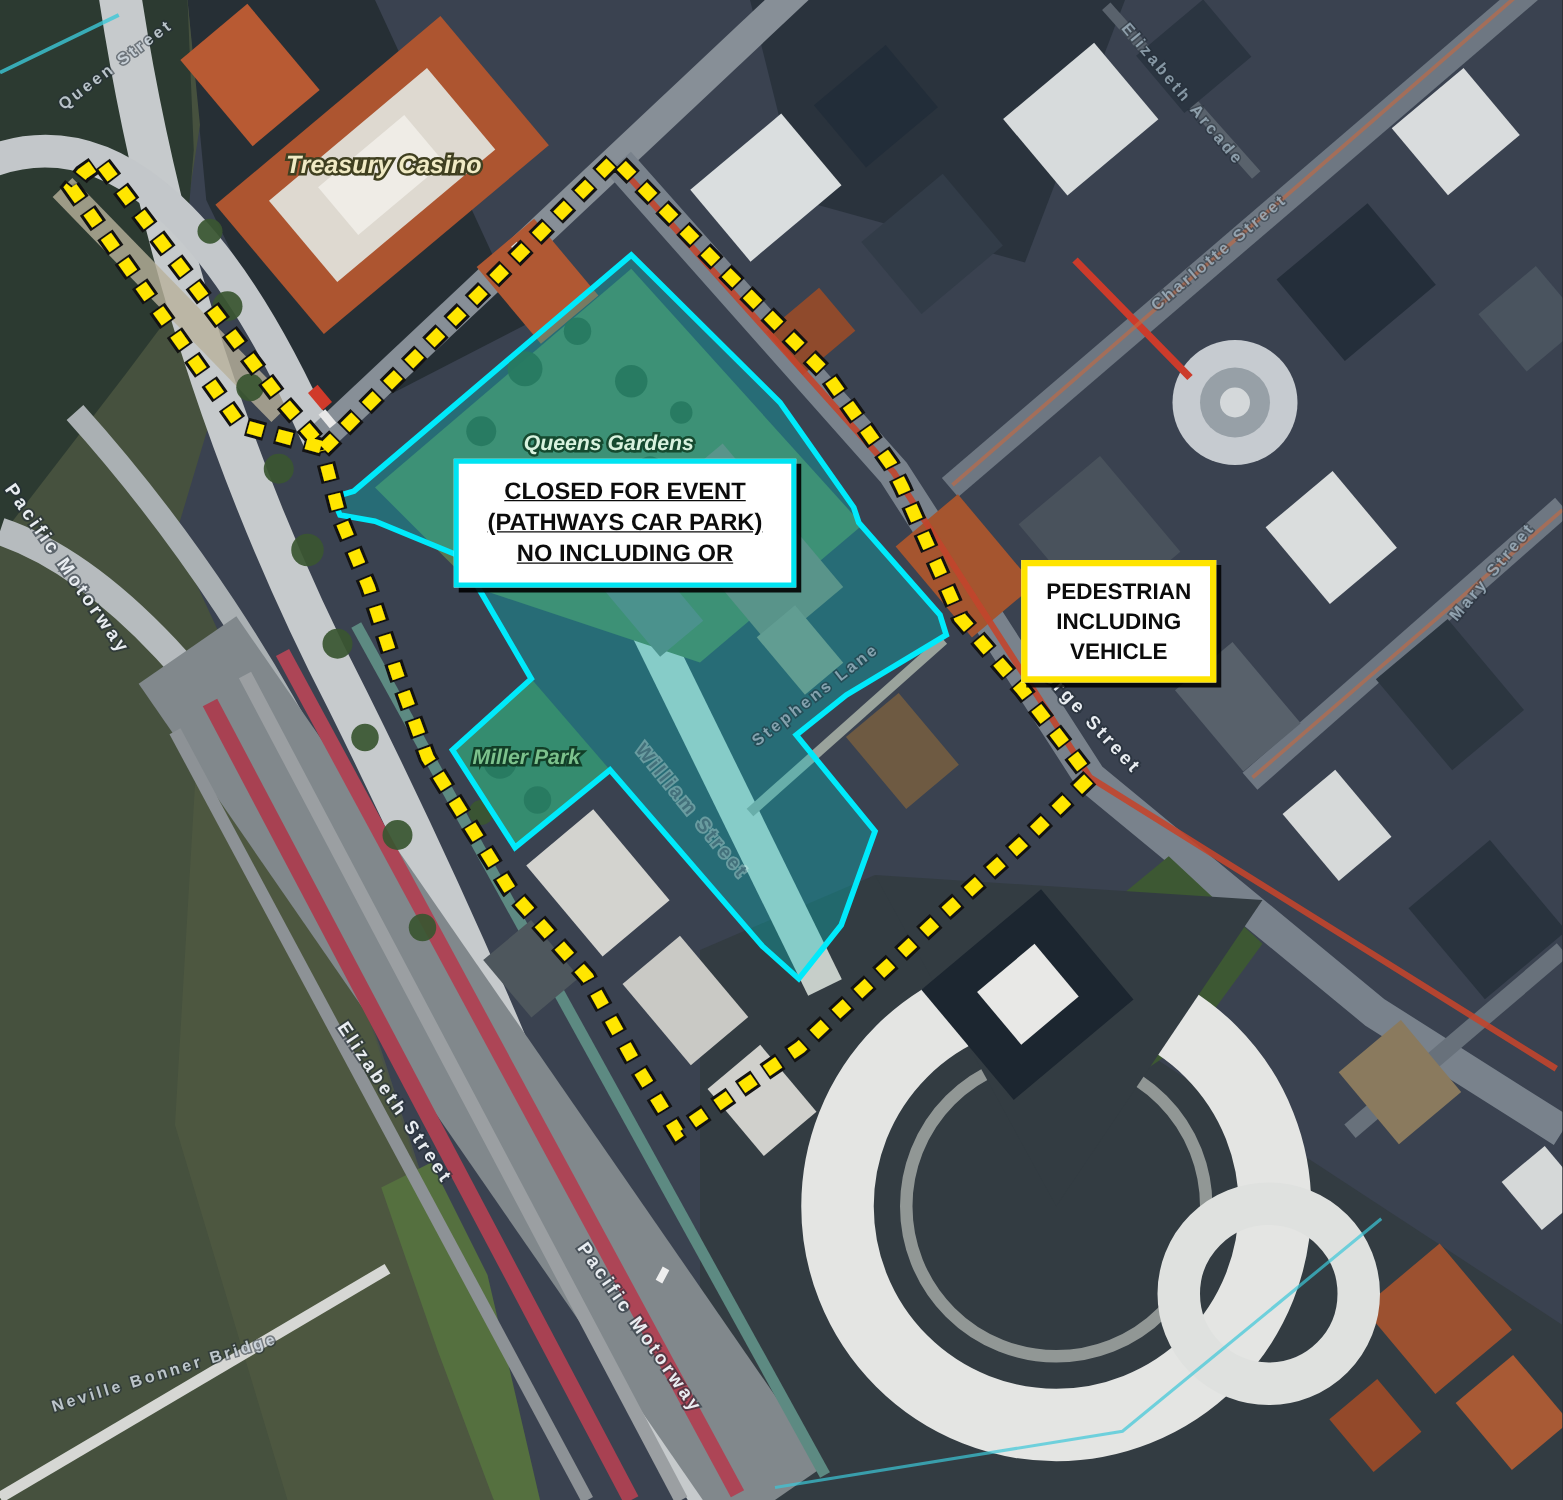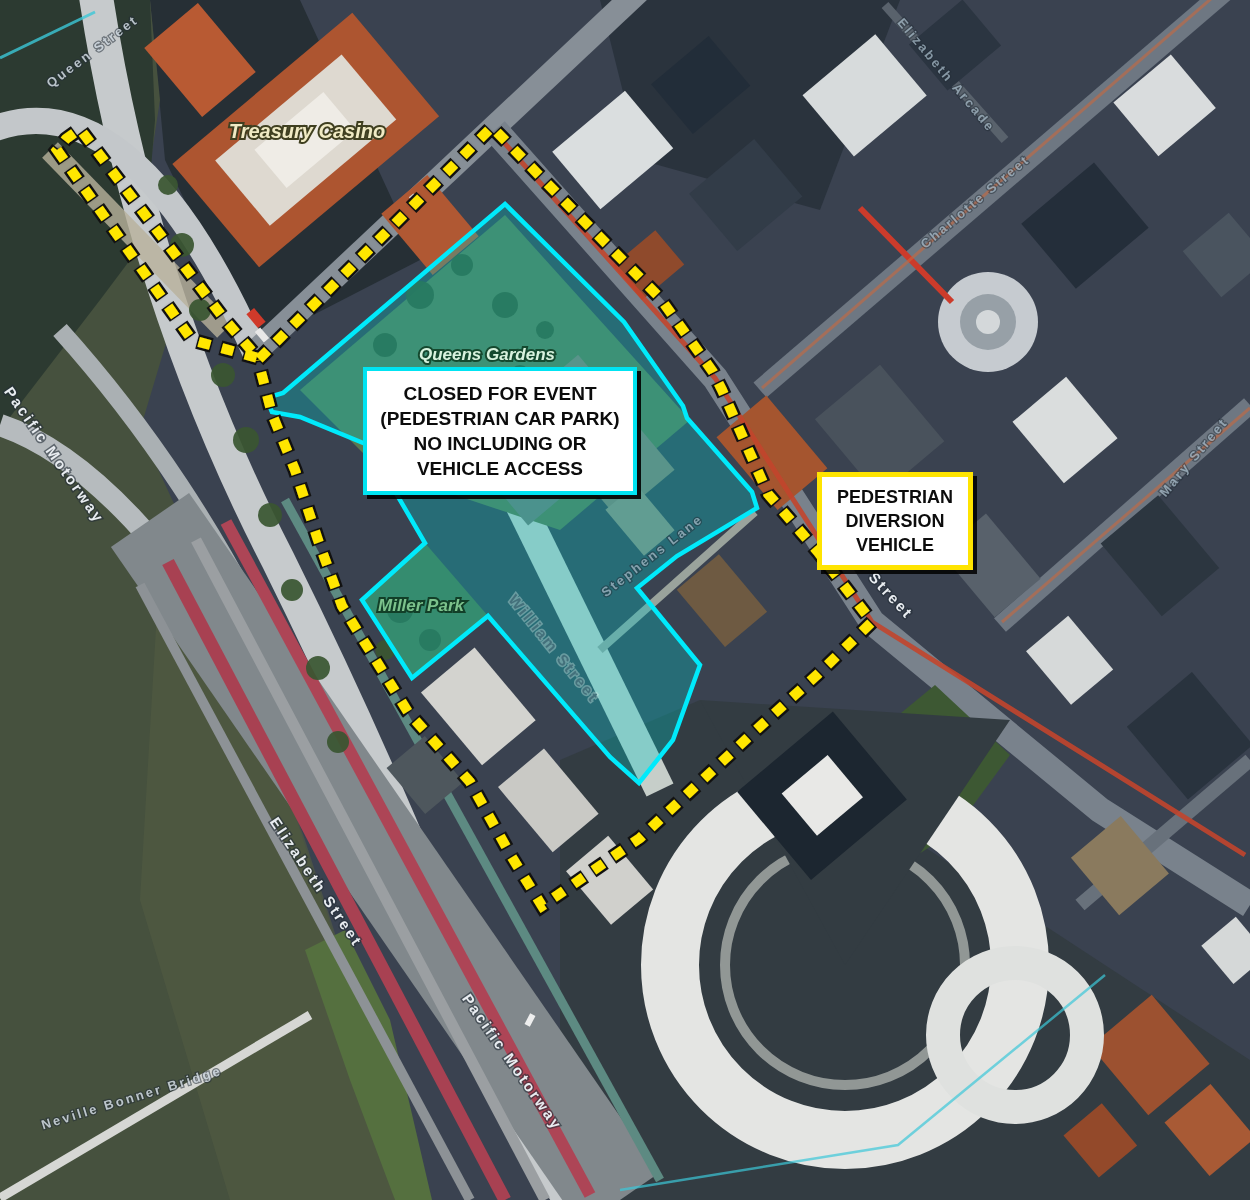--- a/index.html
+++ b/index.html
@@ -14,24 +14,24 @@
   .poi{font:italic 700 17px "Liberation Sans",sans-serif;text-anchor:middle;paint-order:stroke;}
   .poi.casino{font-size:20px;fill:#f0eadersnbsp;}
   .poi.casino{fill:#f0eac4;stroke:#3f3f20;stroke-width:4px;}
   .poi.gardens{fill:#d8f2de;stroke:#15492f;stroke-width:4px;}
   .poi.park{fill:#7cc28c;stroke:#123f28;stroke-width:4px;}
   .callout{position:absolute;background:#ffffff;color:#0c0c0c;font-weight:700;
            text-align:center;z-index:5;}
   .callout .ln{white-space:nowrap;}
   .closed-box{left:363px;top:367px;width:258px;padding:10px 4px;
               border:4px solid #00e4f2;font-size:19px;line-height:25px;
-              box-shadow:4px 4px 0 rgba(0,0,0,.9);}
+              box-shadow:4px 4px 0 rgba(0,0,0,.9);text-decoration:underline;}
   .diversion-box{left:817px;top:448px;width:138px;padding:8px 4px;
               border:5px solid #ffe400;font-size:18px;line-height:24px;
-              box-shadow:4px 4px 0 rgba(0,0,0,.85);margin-top:24px;}
+              box-shadow:4px 4px 0 rgba(0,0,0,.85);}
 </style>
 </head>
 <body>
 
 <div class="stage">
 <svg width="1250" height="1200" viewBox="0 0 1250 1200">
 
   <g>
 
     <polygon points="150,0 300,0 420,260 255,345 165,160" fill="#262f35"></polygon>
@@ -189,23 +189,22 @@
 
   <g>
     <text class="poi casino" x="307" y="138">Treasury Casino</text>
     <text class="poi gardens" x="487" y="360">Queens Gardens</text>
     <text class="poi park" x="421" y="611">Miller Park</text>
   </g>
 </svg>
 
   <div class="callout closed-box">
     <div class="ln">CLOSED FOR EVENT</div>
-    <div class="ln">(PEDESTRIAN CAR PARK)</div>
+    <div class="ln">(PATHWAYS CAR PARK)</div>
     <div class="ln">NO INCLUDING OR</div>
-    <div class="ln">VEHICLE ACCESS</div>
   </div>
 
   <div class="callout diversion-box">
     <div class="ln">PEDESTRIAN</div>
-    <div class="ln">DIVERSION</div>
+    <div class="ln">INCLUDING</div>
     <div class="ln">VEHICLE</div>
   </div>
 </div>
 
 </body></html>

